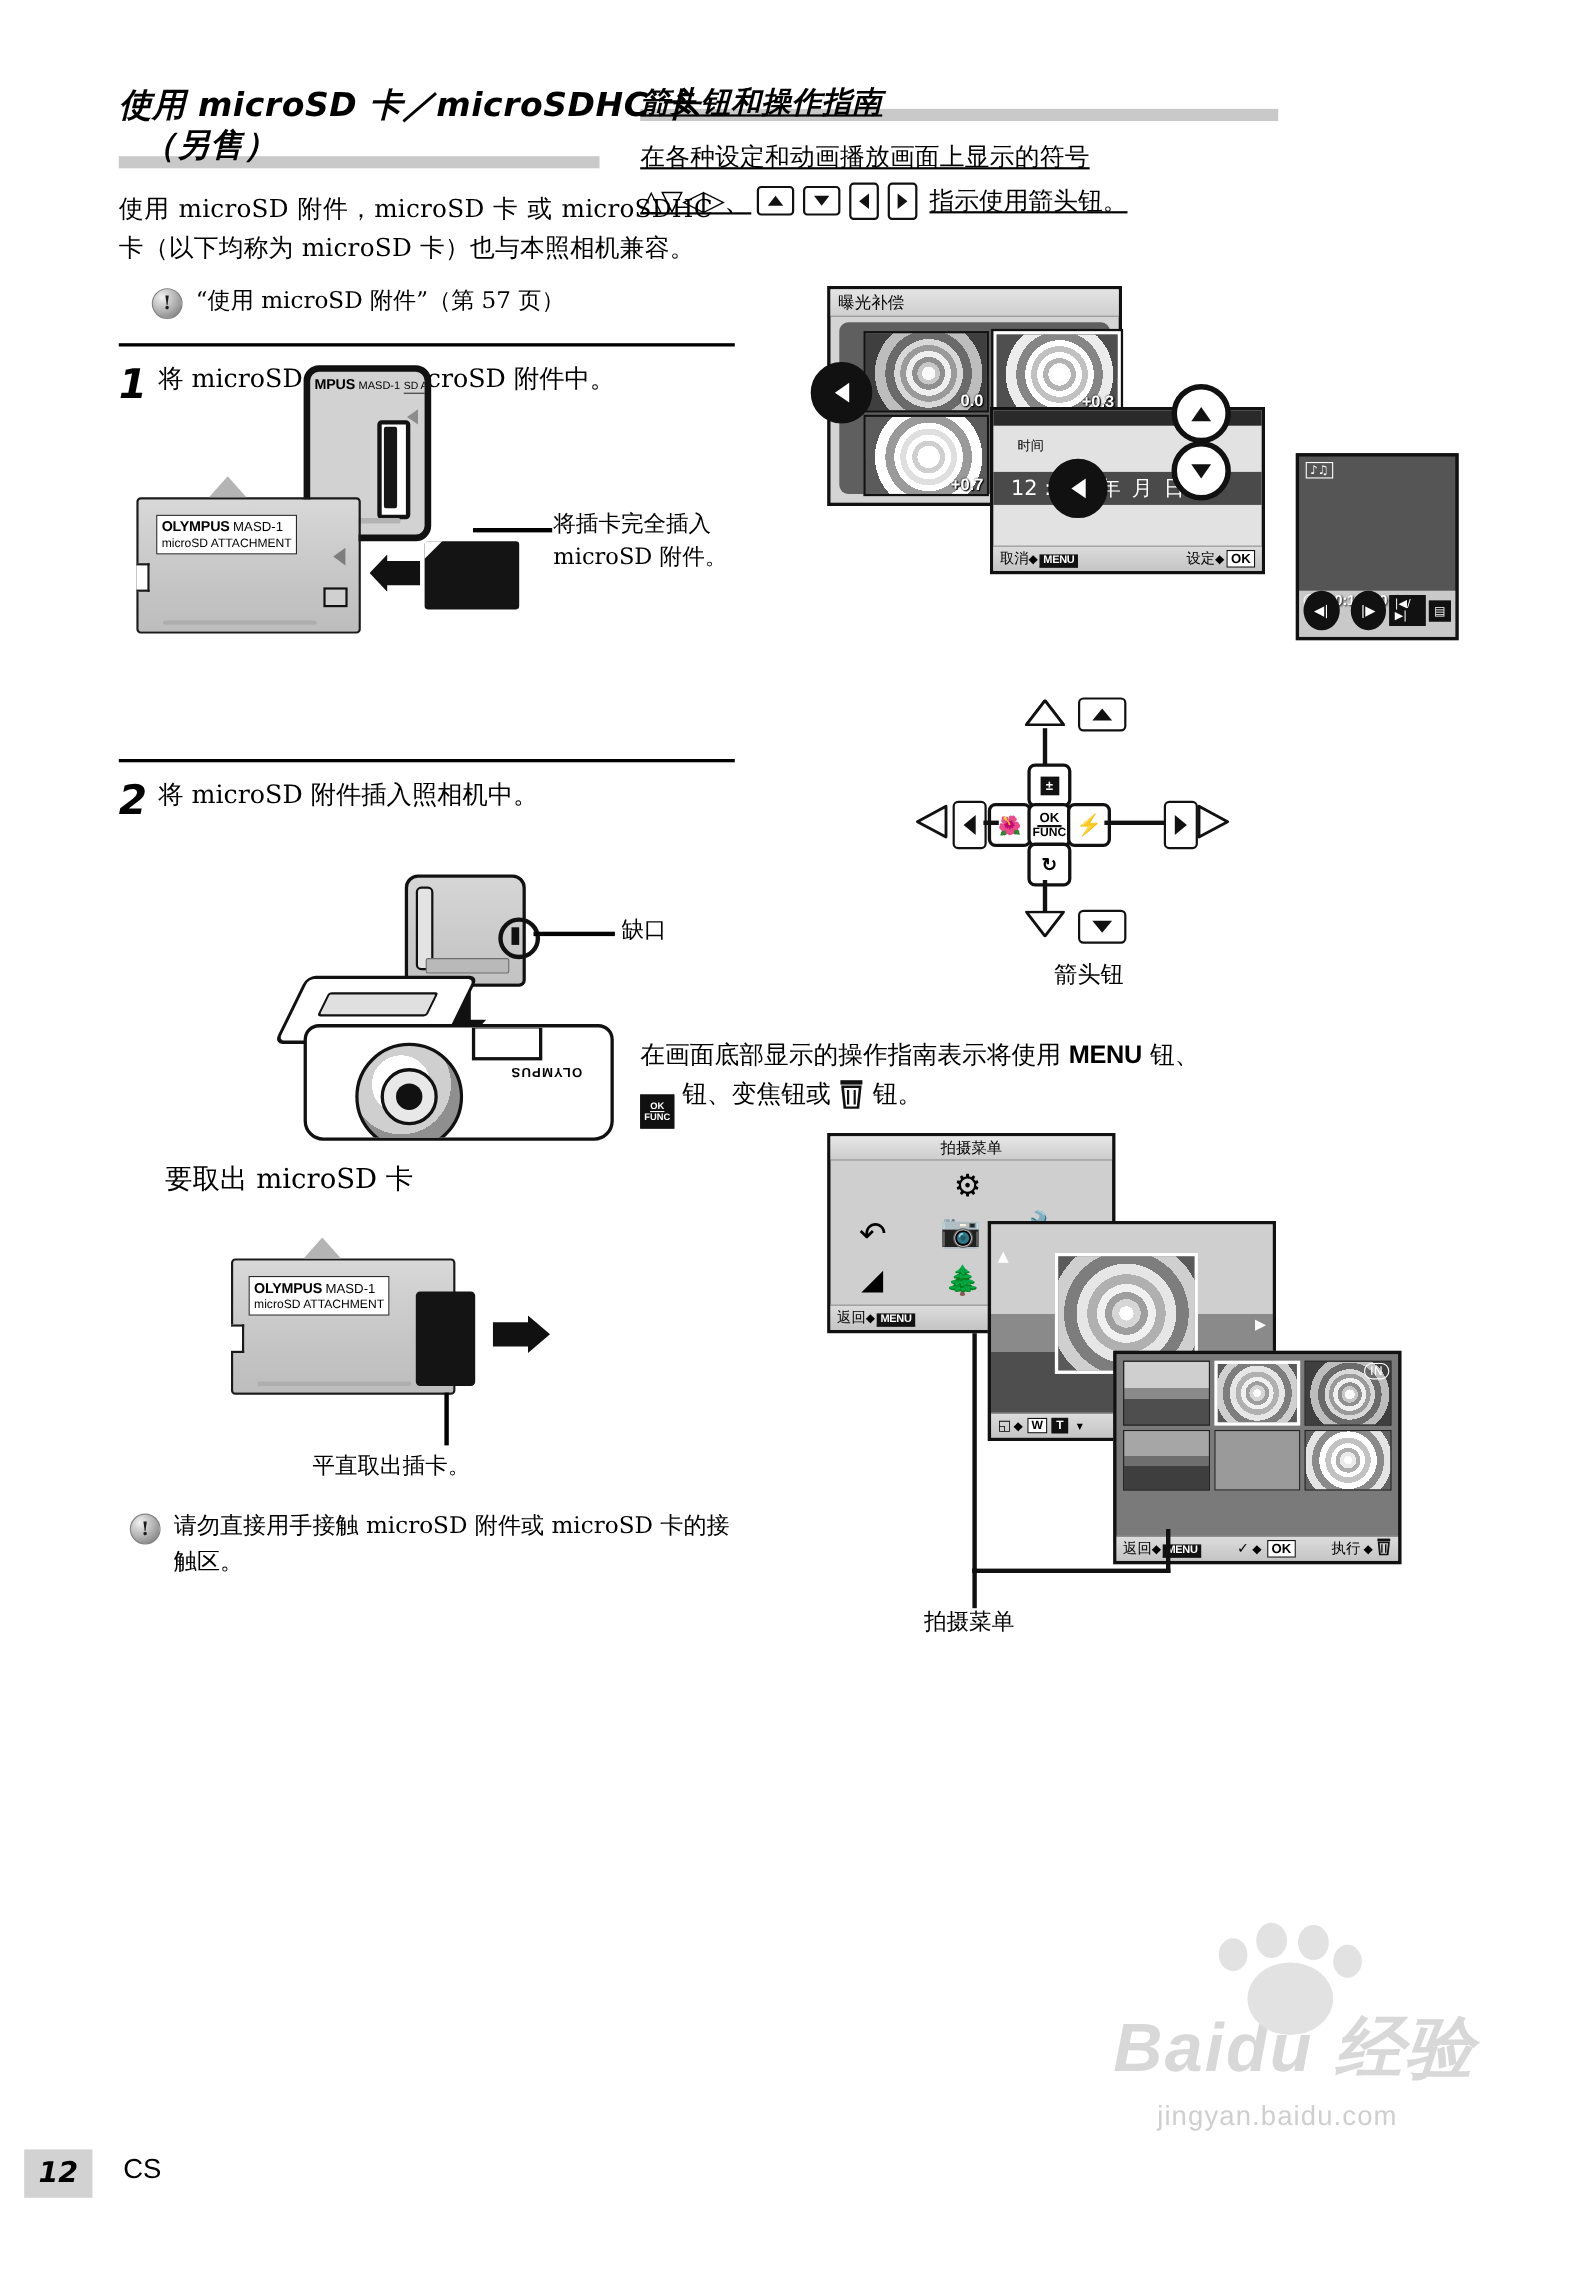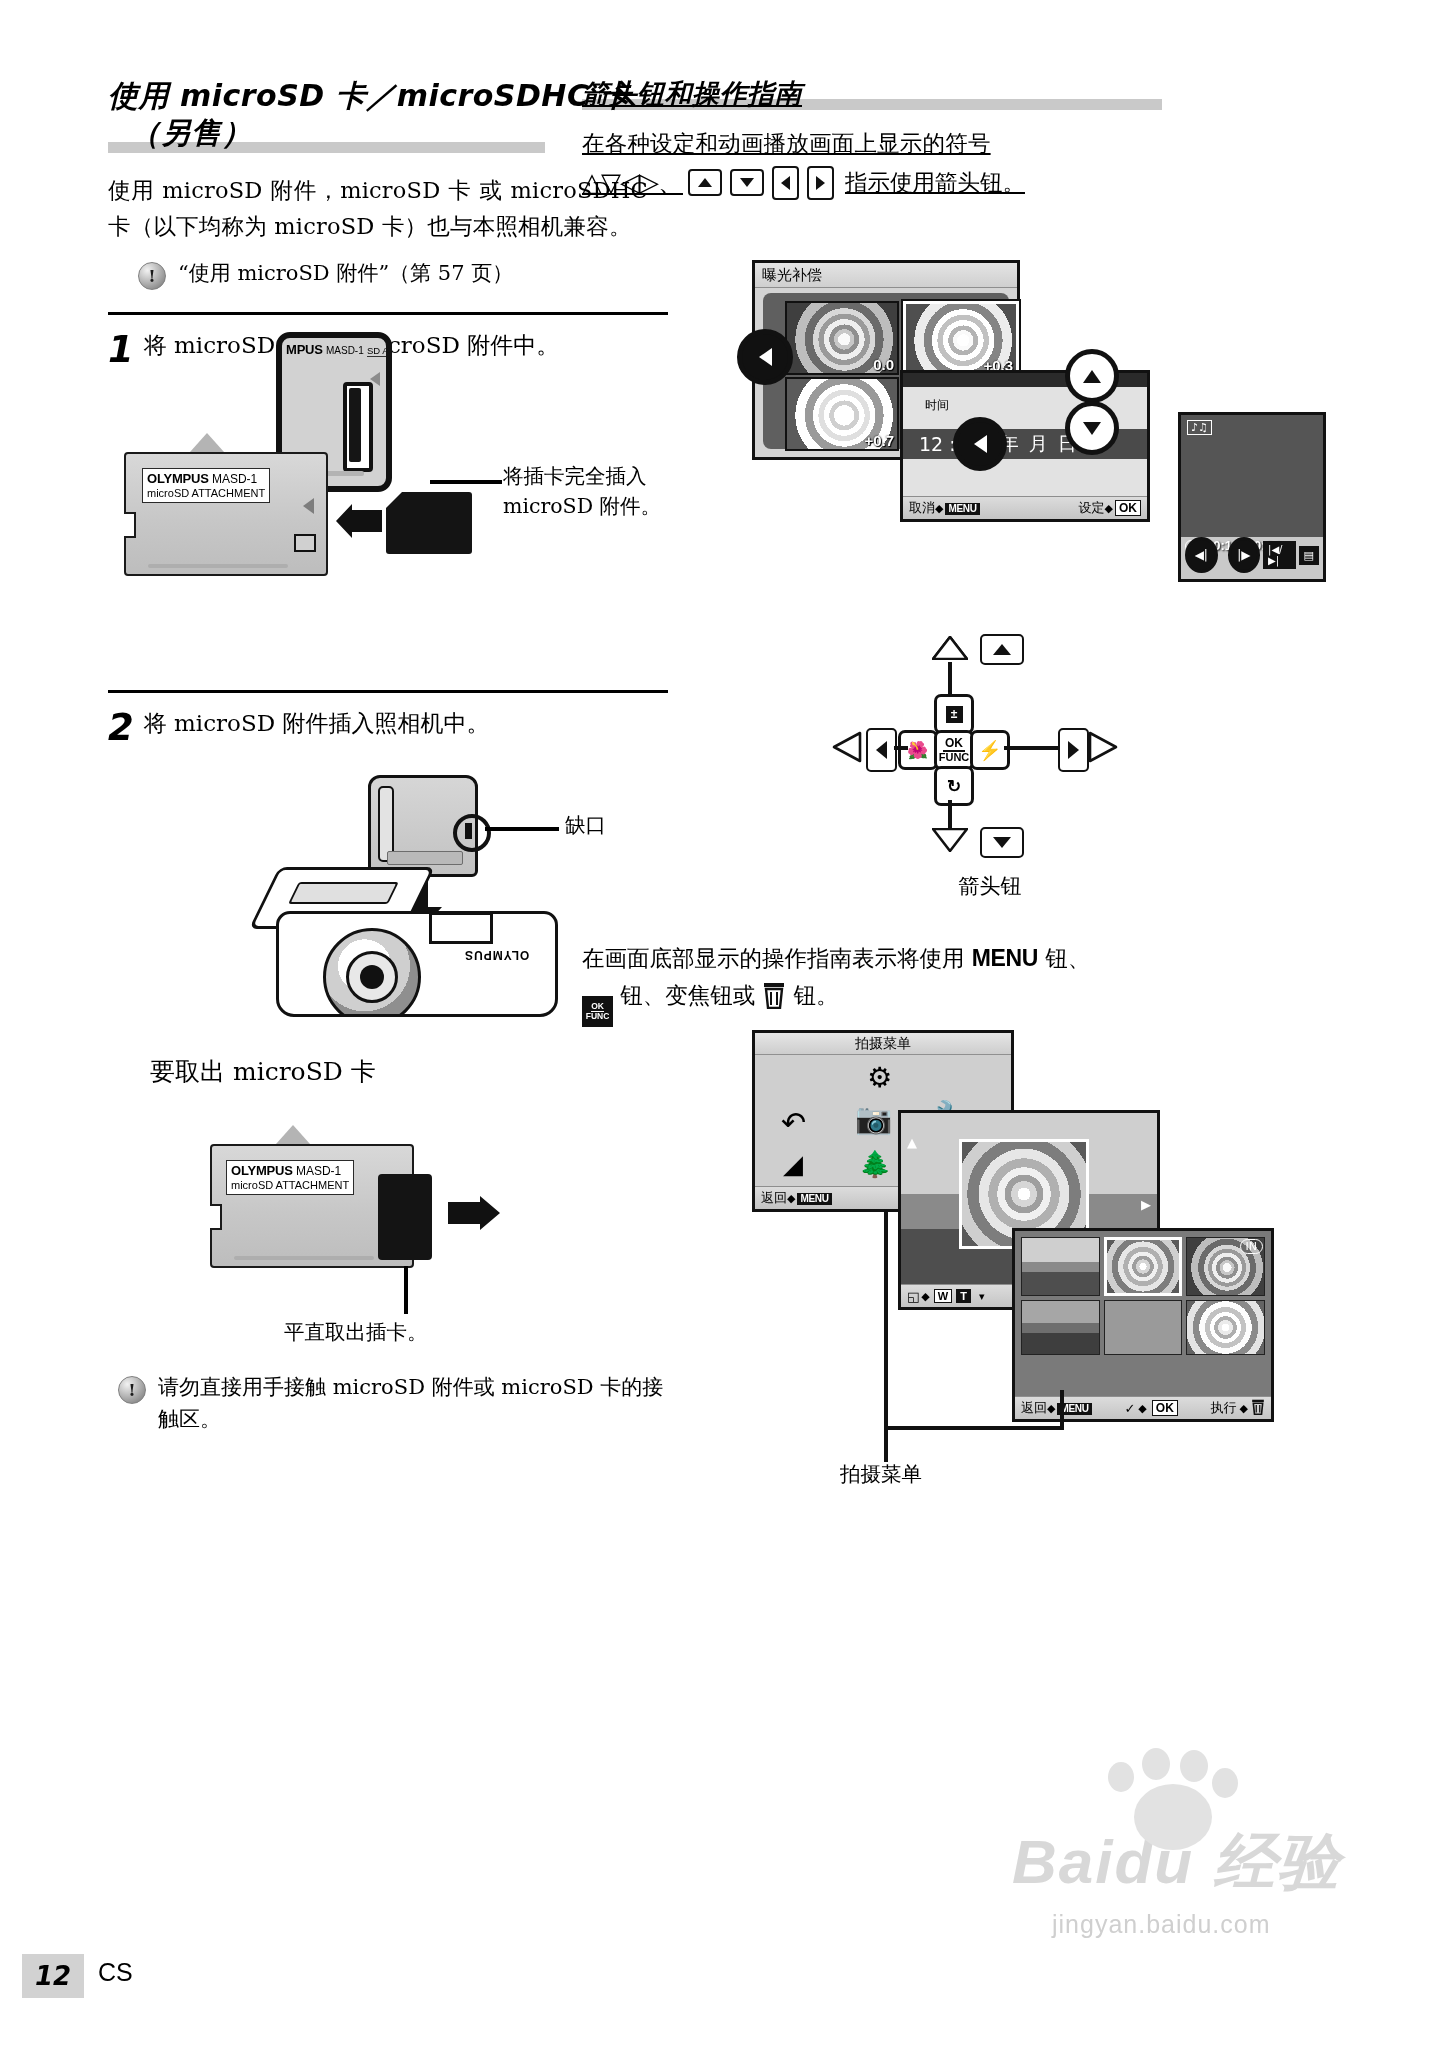--- a/index.html
+++ b/index.html
@@ -320,21 +320,21 @@
   </div>
 
   <div class="col" style="left:108px;top:690px;width:560px;">
     <div class="rule" style="width:560px;"></div>
     <div class="step" style="margin-top:14px;">
       <div class="step-num">2</div>
       <div class="step-txt">将 microSD 附件插入照相机中。</div>
     </div>
   </div>
 
-  <div style="position:absolute;left:200px;top:775px;width:470px;height:240px;">
+  <div style="position:absolute;left:200px;top:795px;width:470px;height:240px;">
 
     <div style="position:absolute;left:168px;top:0px;width:104px;height:96px;
                 background:linear-gradient(180deg,#d6d6d6,#c2c2c2);
                 border:3px solid #111;border-radius:12px 12px 6px 6px;">
       <div style="position:absolute;left:7px;top:8px;width:12px;height:72px;background:#e3e3e3;border:2px solid #111;border-radius:5px;"></div>
       <div style="position:absolute;left:16px;bottom:9px;width:74px;height:12px;background:#b9b9b9;border:1.5px solid #6d6d6d;border-radius:2px;"></div>
       <div style="position:absolute;right:3px;top:45px;width:7px;height:16px;background:#111;"></div>
     </div>
 
     <div class="ring" style="left:253px;top:39px;width:30px;height:30px;border-width:4px;background:transparent;"></div>
@@ -683,21 +683,21 @@
   </div>
 
   <div style="position:absolute;left:884px;top:1212px;width:4px;height:218px;background:#111;"></div>
   <div style="position:absolute;left:884px;top:1426px;width:180px;height:4px;background:#111;"></div>
   <div style="position:absolute;left:1060px;top:1390px;width:4px;height:40px;background:#111;"></div>
   <div style="position:absolute;left:884px;top:1426px;width:4px;height:36px;background:#111;"></div>
 
   <div class="cap" style="position:absolute;left:840px;top:1460px;">拍摄菜单</div>
 
   <div class="pg-box" style="left:22px;top:1954px;width:62px;height:44px;">12</div>
-  <div class="pg-cs" style="left:98px;top:1958px;">CS</div>
+  <div class="pg-cs" style="left:112px;top:1958px;">CS</div>
 
   <div class="wm" style="left:1012px;top:1820px;">
     <div class="wm-paw" style="left:122px;top:-36px;width:78px;height:66px;"></div>
     <div class="wm-paw" style="left:96px;top:-58px;width:26px;height:30px;"></div>
     <div class="wm-paw" style="left:130px;top:-72px;width:28px;height:32px;"></div>
     <div class="wm-paw" style="left:168px;top:-70px;width:28px;height:32px;"></div>
     <div class="wm-paw" style="left:200px;top:-52px;width:26px;height:30px;"></div>
     <div class="wm-main">Baidu 经验</div>
     <div class="wm-sub" style="margin-top:6px;margin-left:40px;">jingyan.baidu.com</div>
   </div>

